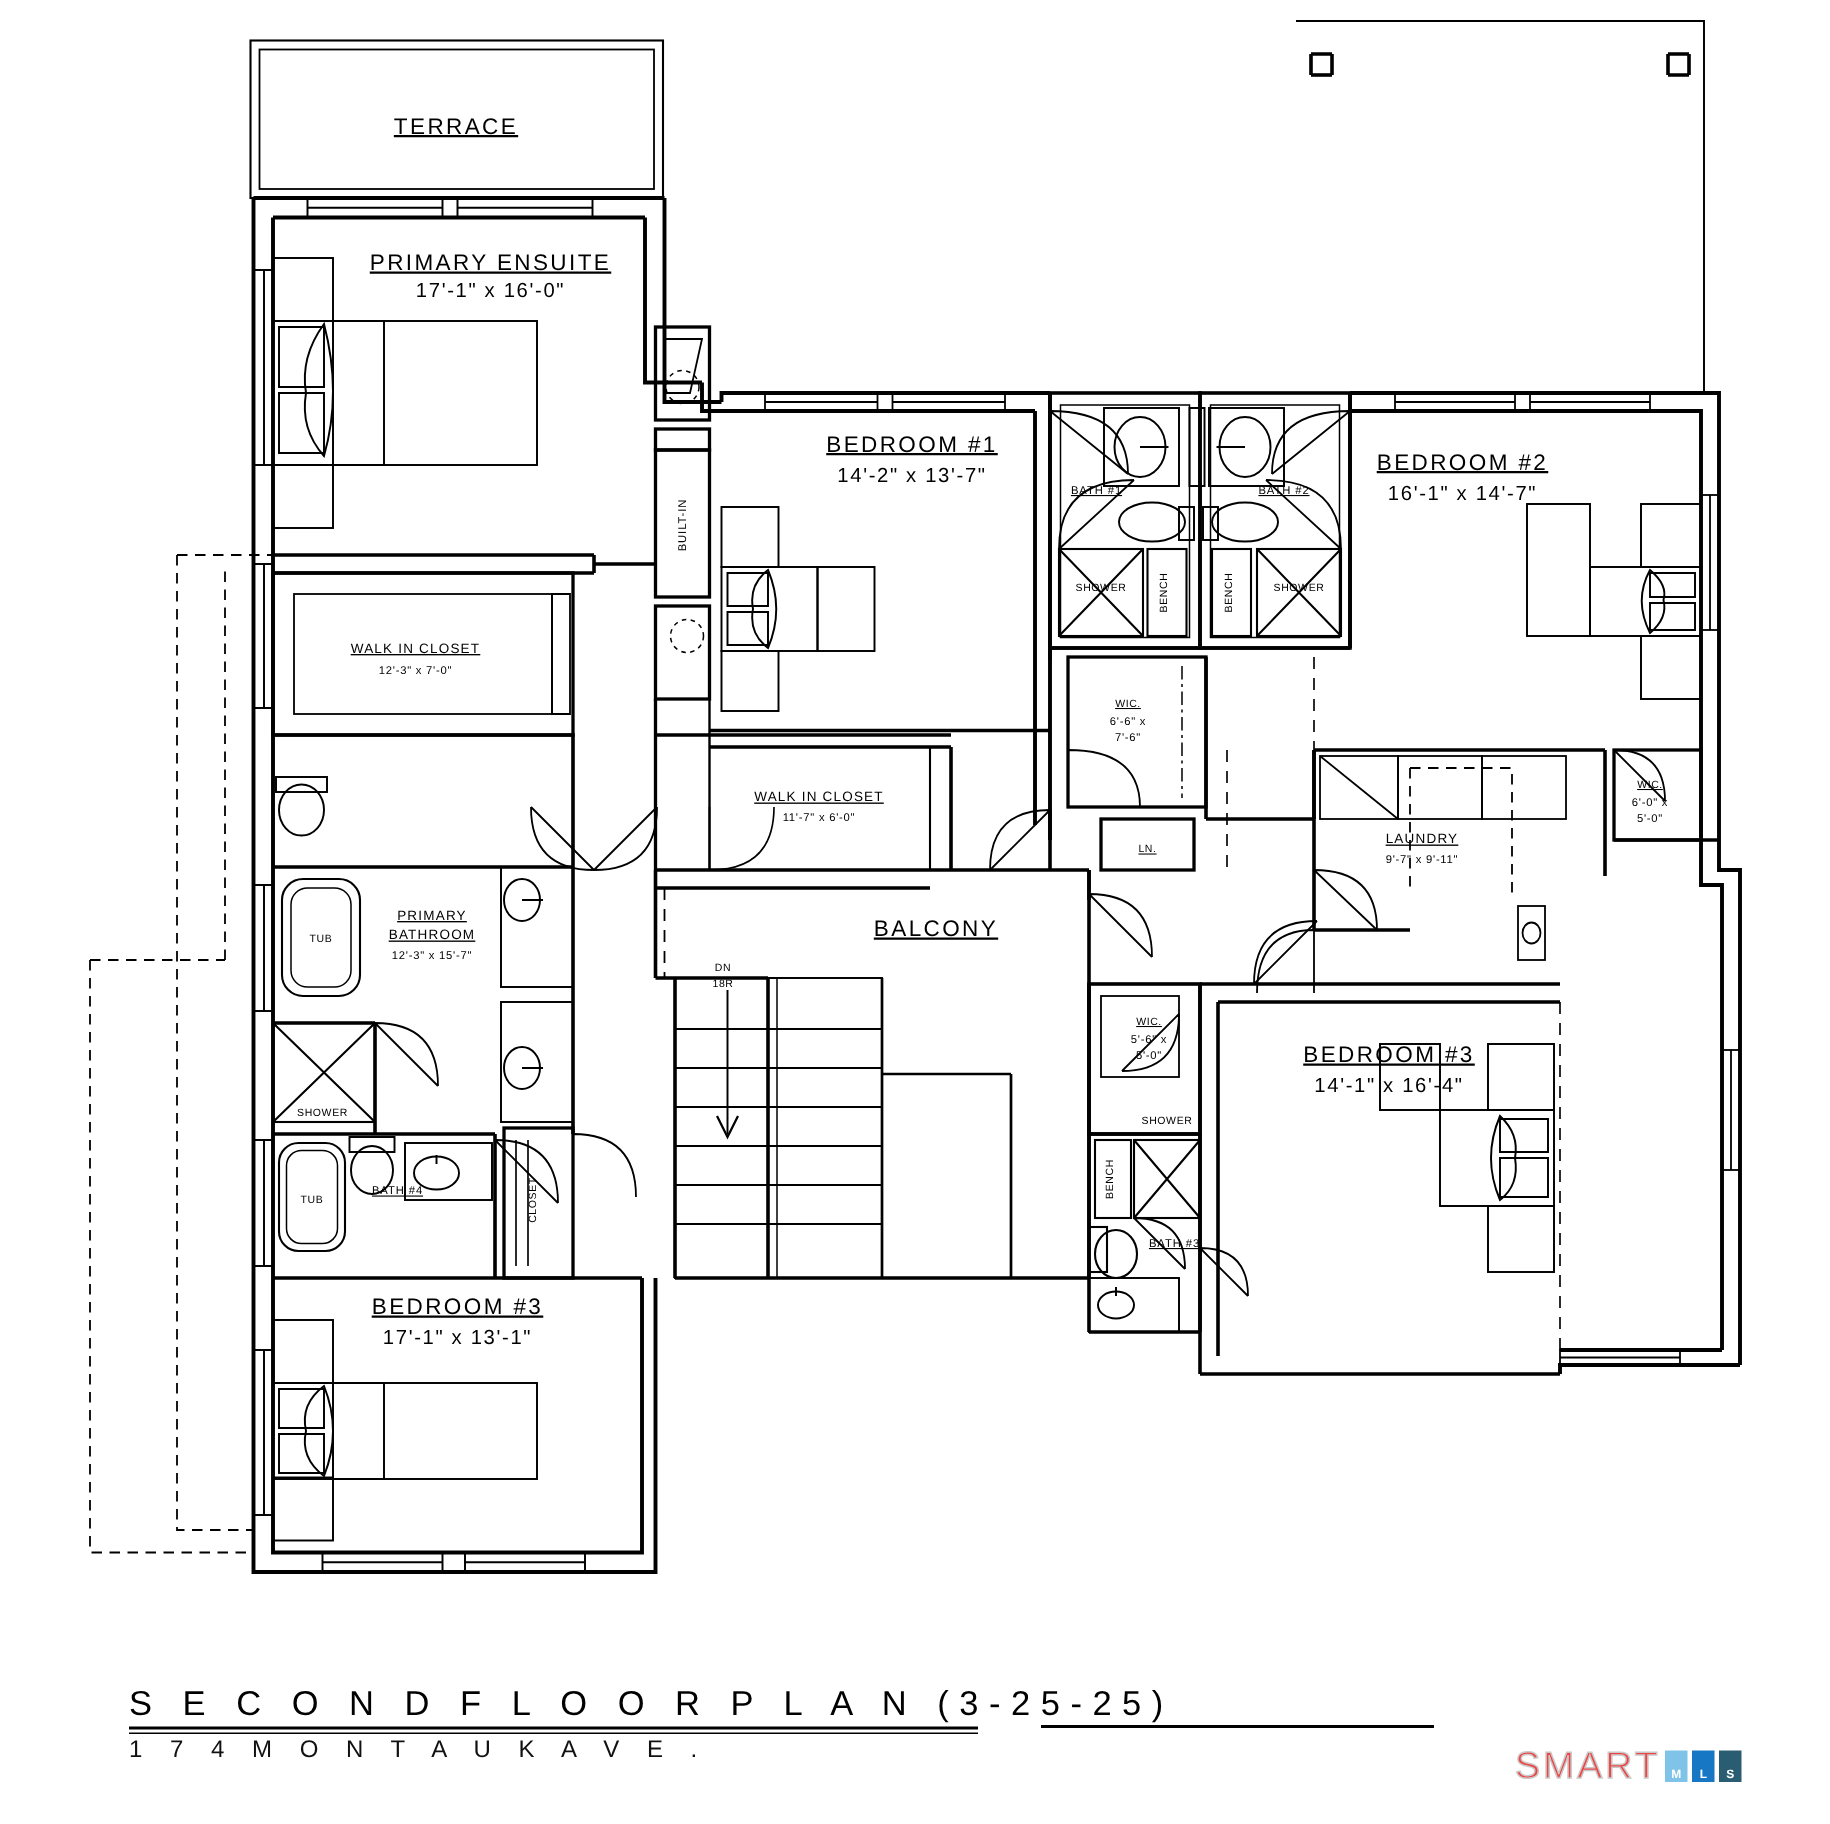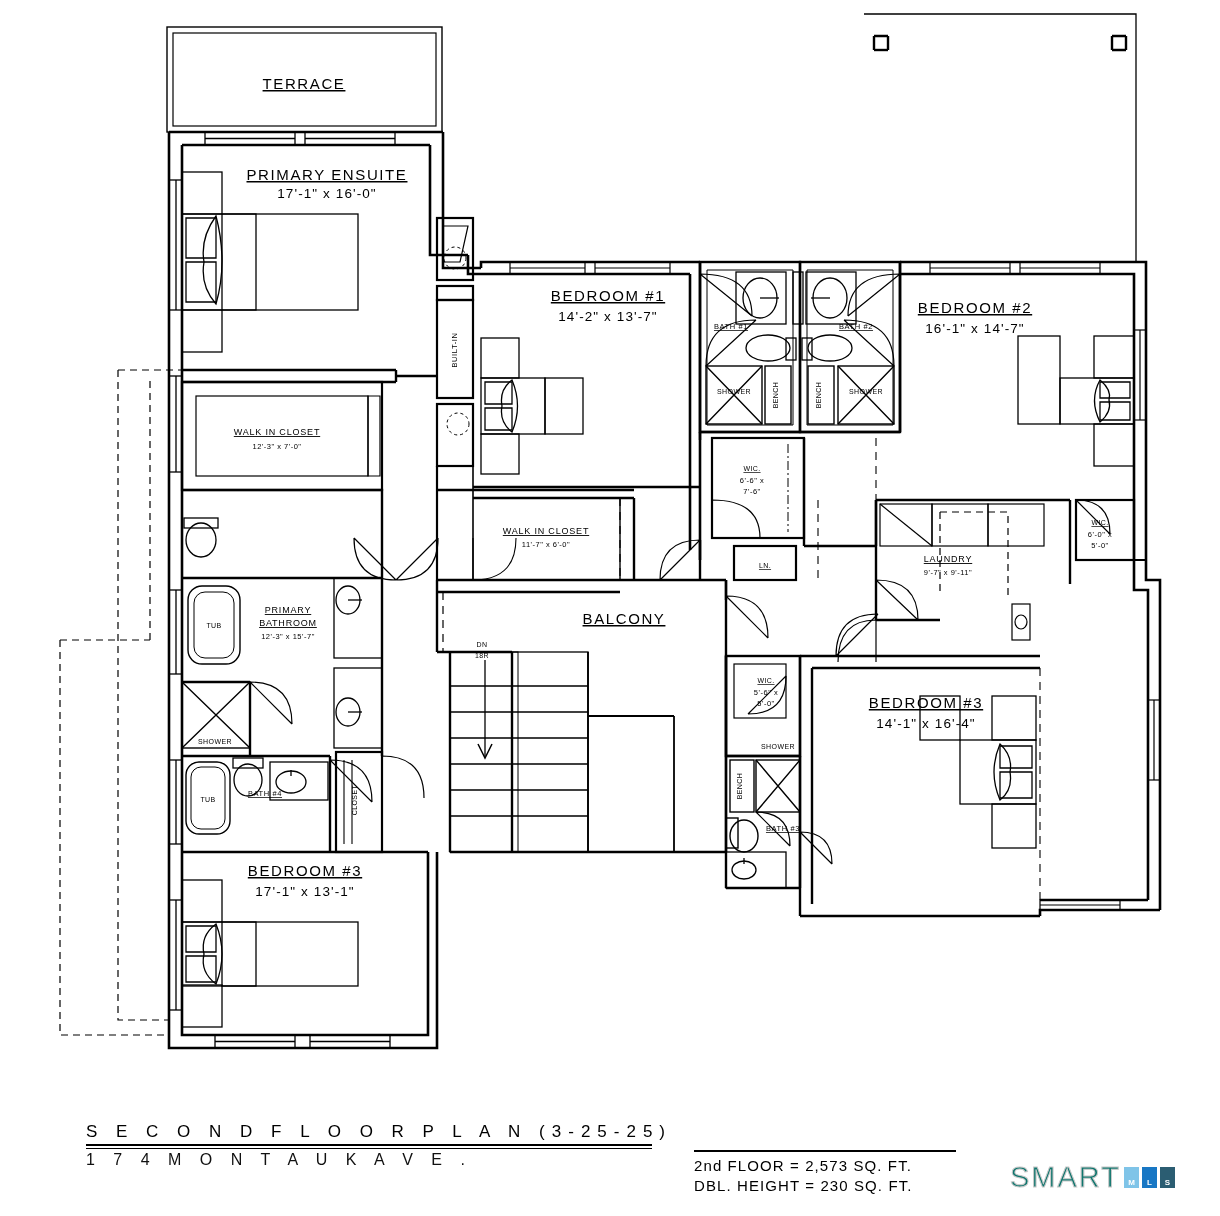--- a/index.html
+++ b/index.html
@@ -21,30 +21,30 @@
   .sm-dim{font-family:"Liberation Sans",sans-serif;font-size:7.5px;letter-spacing:0.5px;
           text-anchor:middle;fill:#000;}
   .xs-name{font-family:"Liberation Sans",sans-serif;font-size:7.5px;letter-spacing:0.6px;
            text-anchor:middle;fill:#000;}
   .tiny{font-family:"Liberation Sans",sans-serif;font-size:7px;letter-spacing:0.4px;
         text-anchor:middle;fill:#000;}
   .ul{text-decoration:underline;}
 
   
   .title-block{position:absolute;left:86px;top:1122px;width:1100px;}
-  .tb-line1{font-size:17px;letter-spacing:7px;white-space:nowrap;}
+  .tb-line1{font-size:23px;letter-spacing:7px;white-space:nowrap;}
   .tb-rule{border-top:2px solid #000;margin-top:2px;width:566px;}
   .tb-rule2{border-top:1px solid #000;margin-top:2px;width:566px;}
   .tb-line2{font-size:16px;letter-spacing:7px;white-space:nowrap;margin-top:2px;color:#111;}
   .area-block{position:absolute;left:694px;top:1156px;font-size:15px;letter-spacing:1.1px;line-height:20px;white-space:nowrap;}
   .area-rule{position:absolute;left:694px;top:1150px;width:262px;border-top:2px solid #000;}
 
   
   .wm{position:absolute;left:1010px;top:1162px;display:flex;align-items:center;gap:3px;}
-  .wm-smart{font-size:29px;letter-spacing:2px;color:#0f766e;-webkit-text-stroke:1px #c9c9c9;
+  .wm-smart{font-size:25px;letter-spacing:2px;color:#ef4444;-webkit-text-stroke:1px #c9c9c9;
             font-family:"Liberation Sans",sans-serif;line-height:31px;}
   .wm-box{width:15px;height:21px;display:flex;align-items:flex-end;justify-content:center;
           font-size:8px;color:#fff;font-weight:bold;padding-bottom:1px;box-sizing:border-box;}
   .wm-m{background:#7fc4e8;}
   .wm-l{background:#1877c4;}
   .wm-s{background:#2b5d72;}
 </style>
 </head>
 <body>
 
@@ -518,24 +518,20 @@
 </svg>
 
 <div class="title-block">
   <div class="tb-line1">S E C O N D   F L O O R   P L A N   (3-25-25)</div>
   <div class="tb-rule"></div>
   <div class="tb-rule2"></div>
   <div class="tb-line2">1 7 4     M O N T A U K     A V E .</div>
 </div>
 
 <div class="area-rule"></div>
-<div class="area-block">
-  <div>2nd FLOOR = 2,573 SQ. FT.</div>
-  <div>DBL. HEIGHT = 230 SQ. FT.</div>
-</div>
 
 <div class="wm">
   <span class="wm-smart">SMART</span>
   <span class="wm-box wm-m">M</span>
   <span class="wm-box wm-l">L</span>
   <span class="wm-box wm-s">S</span>
 </div>
 
 </div>
 

